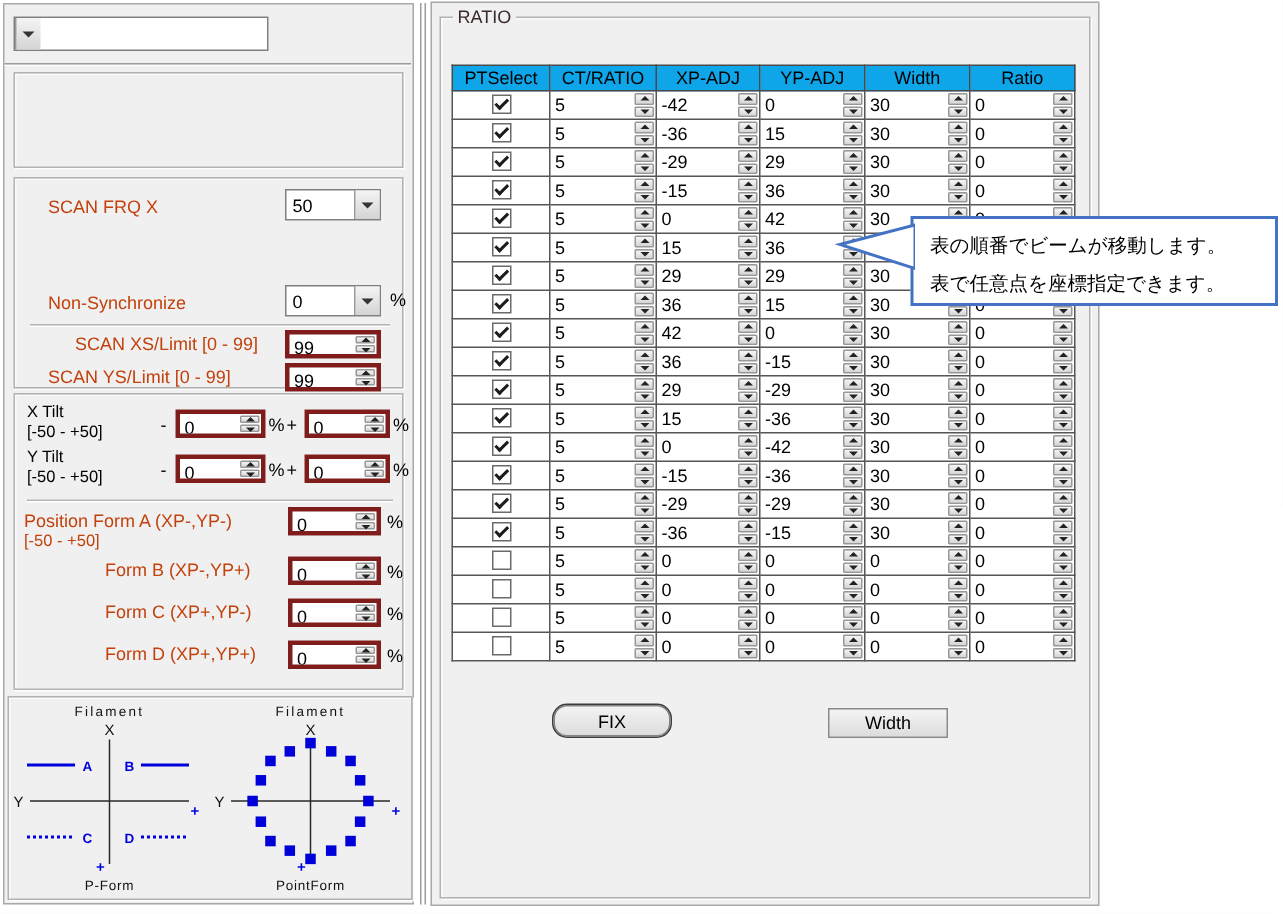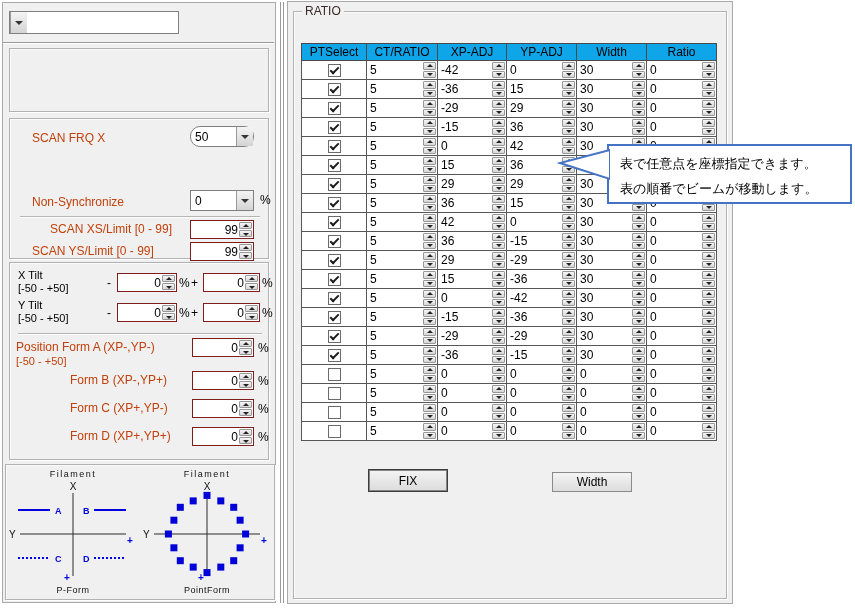--- a/index.html
+++ b/index.html
@@ -14,21 +14,21 @@
   .lbl.small{font-size:11px;}
   .lbl2{position:absolute;font-size:11px;line-height:13px;text-align:left;color:#000;}
   .pct,.sign{position:absolute;font-size:12px;color:#000;}
   
   .combo{position:absolute;display:flex;background:#fff;border:1px solid #7f7f7f;box-sizing:border-box;font-size:12px;}
   .combo .val{flex:1;padding:3px 0 0 4px;overflow:hidden;white-space:nowrap;}
   .combo .drop{width:16px;position:relative;background:linear-gradient(#f4f4f4,#d4d4d4);border-left:1px solid #999;}
   .combo .drop::after{content:"";position:absolute;left:50%;top:50%;margin:-2px 0 0 -4px;border-left:4px solid transparent;border-right:4px solid transparent;border-top:4px solid #333;}
   
   .spin{display:flex;align-items:stretch;background:#fff;box-sizing:border-box;font-size:12px;}
-  .spin.abs{position:absolute;border:1px solid #7f1d1d;text-align:right;}
+  .spin.abs{position:absolute;border:3px solid #7f1d1d;}
   .spin .val{flex:1;padding:2px 0 0 3px;overflow:hidden;white-space:nowrap;}
   .spin .updown{width:13px;display:flex;flex-direction:column;padding:1px;}
   .spin .b{flex:1;position:relative;background:linear-gradient(#f6f6f6,#d6d6d6);border:1px solid #979797;border-radius:1px;}
   .spin .b.up{margin-bottom:1px;}
   .spin .b::after{content:"";position:absolute;left:50%;top:50%;margin-left:-3px;}
   .spin .b.up::after{margin-top:-2px;border-left:3px solid transparent;border-right:3px solid transparent;border-bottom:3px solid #222;}
   .spin .b.down::after{margin-top:-1px;border-left:3px solid transparent;border-right:3px solid transparent;border-top:3px solid #222;}
   
   table.grid{position:absolute;border-collapse:collapse;table-layout:fixed;}
   table.grid th{border:1px solid #4a4a4a;background:#0ea5e9;font-size:12px;font-weight:normal;height:16px;padding:0;}
@@ -55,21 +55,21 @@
 
     <div class="combo" style="left:6px;top:8px;width:170px;height:23px;">
         <span class="drop"></span>
       </div>
     <div class="hline" style="left:0;top:39px;width:271px;"></div>
 
     <div class="gbox" style="left:6px;top:45px;width:260px;height:64px;"></div>
 
     <div class="gbox" style="left:6px;top:115px;width:260px;height:141px;">
       <span class="lbl" style="left:22px;top:12px;">SCAN FRQ X</span>
-      <div class="combo" style="left:180px;top:7px;width:64px;height:21px;border-radius:10px;">
+      <div class="combo" style="left:180px;top:7px;width:64px;height:21px;">
           <span class="val">50</span>
           <span class="drop"></span>
         </div>
 
       <span class="lbl" style="left:22px;top:76px;">Non-Synchronize</span>
       <div class="combo" style="left:180px;top:71px;width:64px;height:21px;">
           <span class="val">0</span>
           <span class="drop"></span>
         </div>
       <span class="pct" style="left:250px;top:74px;">%</span>
@@ -1219,25 +1219,25 @@
                 <span class="updown">
                   <span class="b up"></span>
                   <span class="b down"></span>
                 </span>
               </span>
             </td>
           </tr>
         </tbody>
     </table>
 
-    <button class="btn btn-default" style="left:80px;top:467px;width:80px;height:23px;">FIX</button>
+    <button class="btn btn-default" style="left:80px;top:467px;width:80px;height:23px;border-radius:10px;">FIX</button>
     <button class="btn" style="left:264px;top:470px;width:80px;height:20px;">Width</button>
   </div>
 
   <svg class="callout-ptr" width="54" height="36" viewBox="0 0 54 36">
     <polygon points="54,4 4,17 54,33" fill="#ffffff" stroke="#4472c4" stroke-width="2"></polygon>
   </svg>
   <div class="callout-box">
+    <div>表の順番でビームが移動します。</div>
     <div>表で任意点を座標指定できます。</div>
-    <div>表の順番でビームが移動します。</div>
   </div>
 
 </div>
 
 </body></html>

